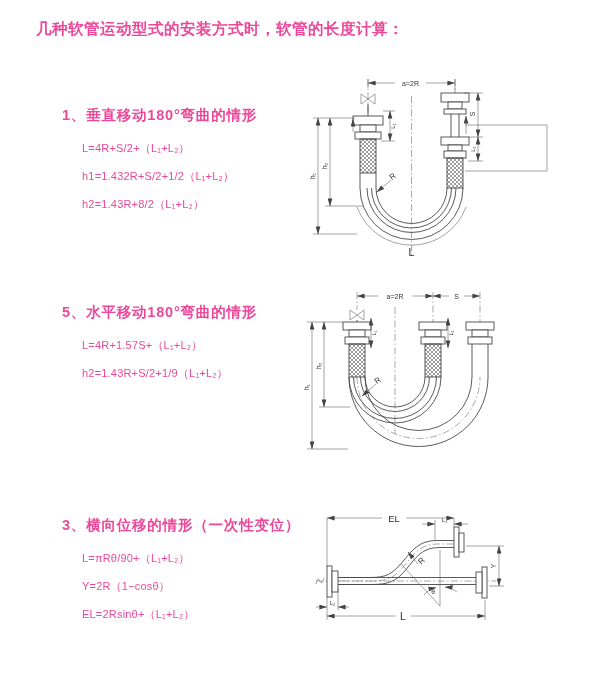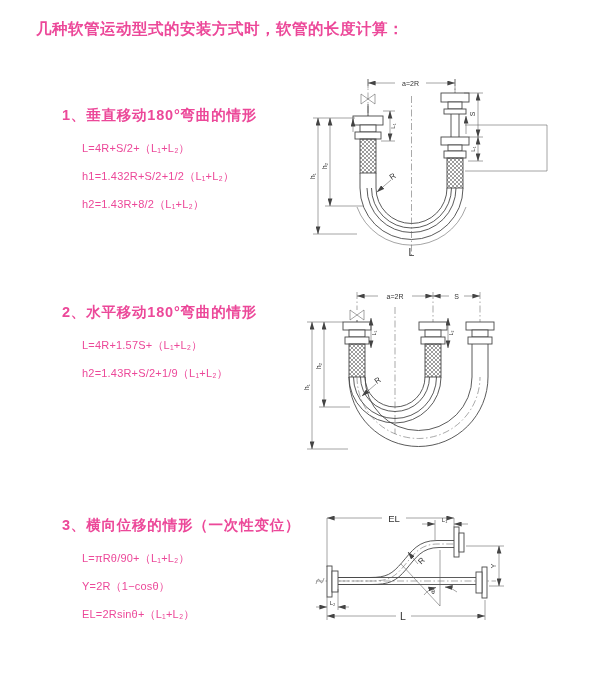--- a/index.html
+++ b/index.html
@@ -26,21 +26,21 @@
   <div class="title">几种软管运动型式的安装方式时，软管的长度计算：</div>
 
   <div class="section" style="top:106px;">
     <div class="heading">1、垂直移动180°弯曲的情形</div>
     <div class="formula">L=4R+S/2+（L₁+L₂）</div>
     <div class="formula">h1=1.432R+S/2+1/2（L₁+L₂）</div>
     <div class="formula">h2=1.43R+8/2（L₁+L₂）</div>
   </div>
 
   <div class="section" style="top:303px;">
-    <div class="heading">2、水平移动180°弯曲的情形</div>
+    <div class="heading">5、水平移动180°弯曲的情形</div>
     <div class="formula">L=4R+1.57S+（L₁+L₂）</div>
     <div class="formula">h2=1.43R+S/2+1/9（L₁+L₂）</div>
   </div>
 
   <div class="section" style="top:516px;">
     <div class="heading">3、横向位移的情形（一次性变位）</div>
     <div class="formula">L=πRθ/90+（L₁+L₂）</div>
     <div class="formula">Y=2R（1−cosθ）</div>
     <div class="formula">EL=2Rsinθ+（L₁+L₂）</div>
   </div>

